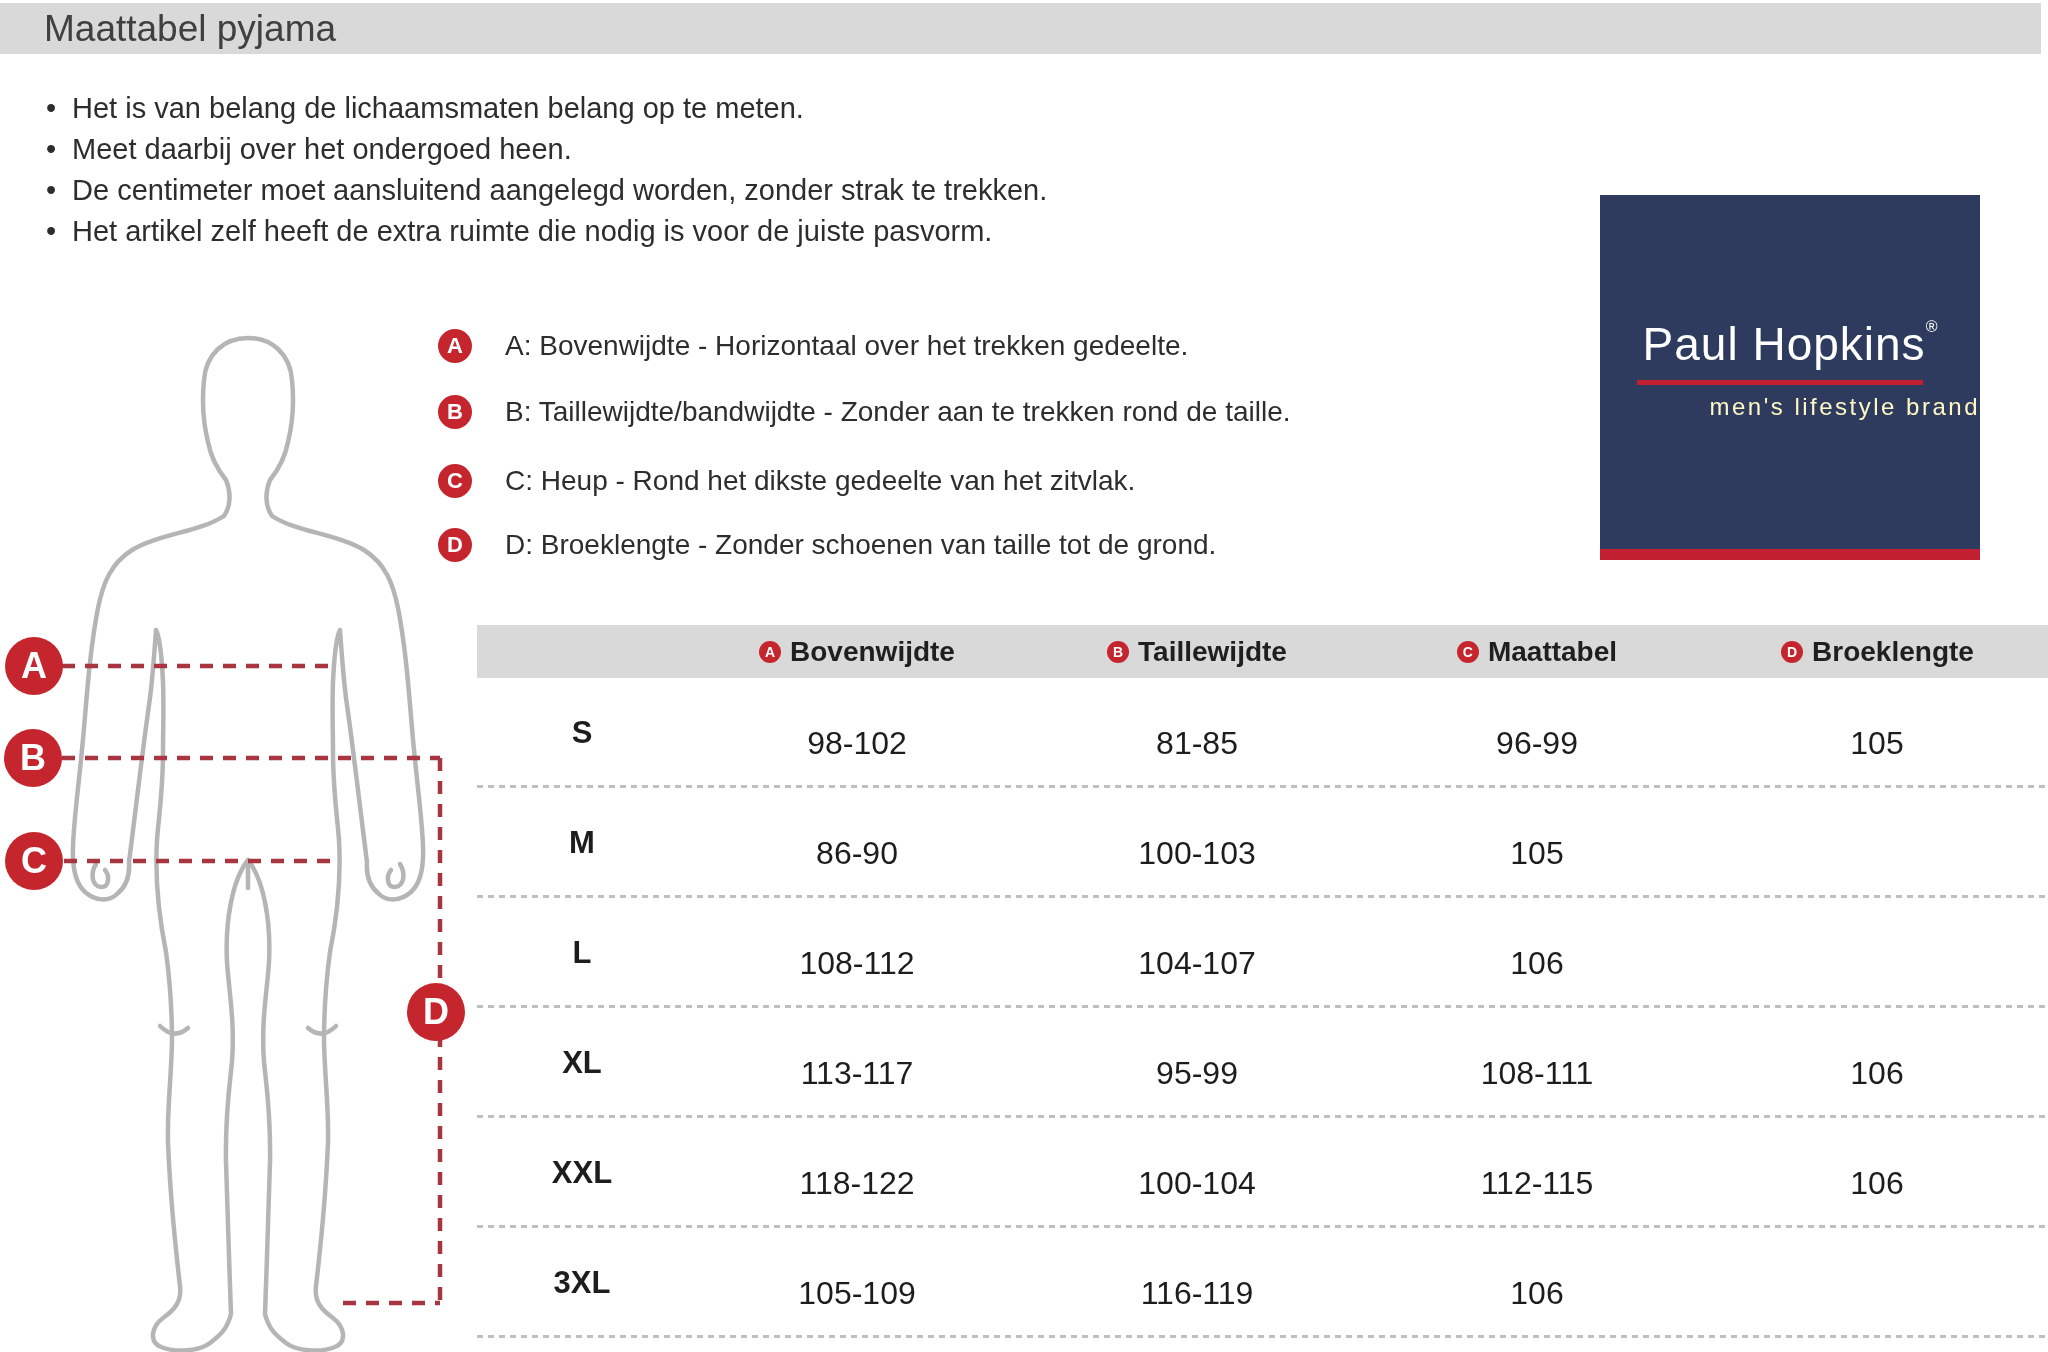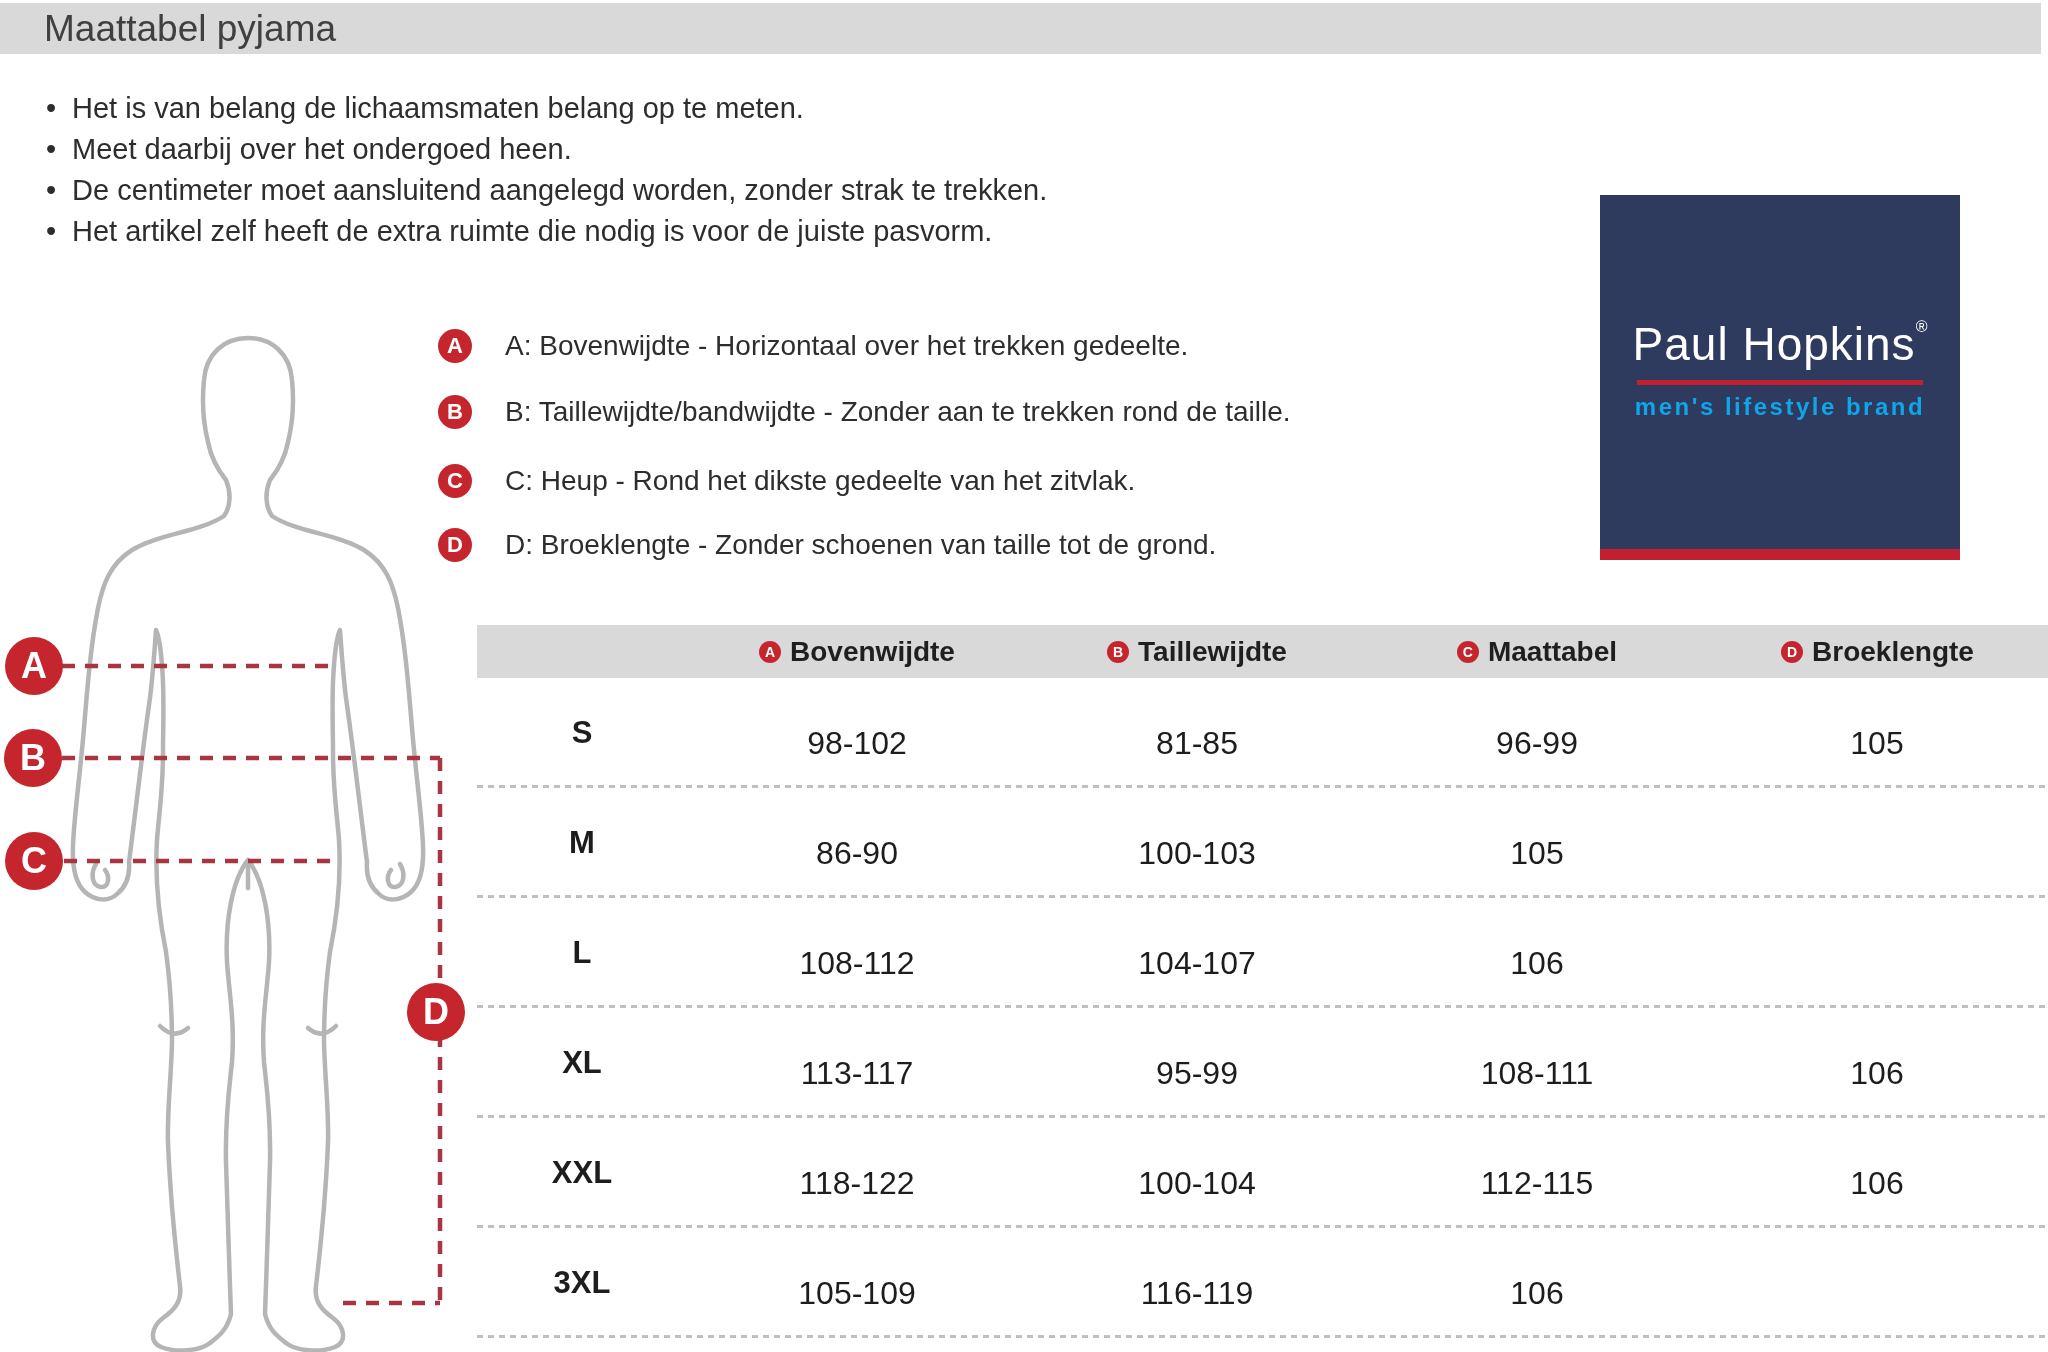--- a/index.html
+++ b/index.html
@@ -13,28 +13,28 @@
   
   .bullets{position:absolute;left:46px;top:88px;font-size:29px;line-height:41px;color:#2d2d2d;}
   .bullet-line{white-space:nowrap;}
   .bullet-line .dot{display:inline-block;width:26px;}
   
   .legend-row{position:absolute;left:438px;display:flex;align-items:center;height:34px;}
   .lg-badge{flex:0 0 auto;width:34px;height:34px;border-radius:50%;background:#c5262e;color:#fff;
     font-weight:bold;font-size:22px;line-height:34px;text-align:center;}
   .lg-text{margin-left:33px;font-size:28px;color:#2d2d2d;white-space:nowrap;}
   
-  .logo{position:absolute;left:1600px;top:195px;width:360px;height:365px;background:#2e3b5e;}
+  .logo{position:absolute;left:1600px;top:195px;width:360px;height:365px;background:#2e3b5e;padding-left:20px;}
   .logo .redbar{position:absolute;left:0;bottom:0;width:100%;height:11px;background:#c21f30;}
   .logo .brand{position:absolute;left:0;top:122px;width:100%;text-align:center;color:#ffffff;
     font-size:46px;letter-spacing:1px;white-space:nowrap;}
   .logo .reg{font-size:16px;vertical-align:28px;letter-spacing:0;}
   .logo .underline{position:absolute;left:37px;top:185px;width:286px;height:5px;background:#c21f30;}
-  .logo .tagline{position:absolute;left:0;top:198px;width:100%;text-align:center;color:#0ea5e9;
-    font-size:24px;letter-spacing:2.5px;white-space:nowrap;font-weight:bold;}
+  .logo .tagline{position:absolute;left:0;top:198px;width:100%;text-align:right;color:#fef9c3;
+    font-size:24px;letter-spacing:2.5px;white-space:nowrap;}
   
   .figure-svg{position:absolute;left:0;top:230px;}
   .fig-badge{position:absolute;width:58px;height:58px;border-radius:50%;background:#c5262e;color:#fff;
     font-weight:bold;font-size:36px;line-height:58px;text-align:center;}
   
   .sizetable{position:absolute;left:477px;top:625px;width:1571px;}
   .thead{display:flex;height:53px;background:#d9d9d9;align-items:center;}
   .trow{display:flex;height:110px;align-items:center;position:relative;}
   .trow .sep{position:absolute;left:0;bottom:0;width:100%;height:3px;
     background:repeating-linear-gradient(90deg,#bfbfbf 0 6px,transparent 6px 11px);}

